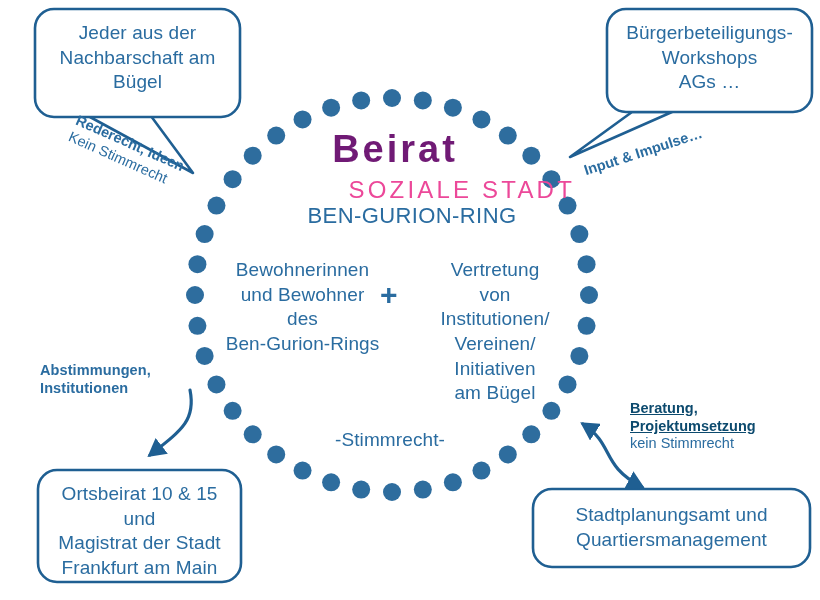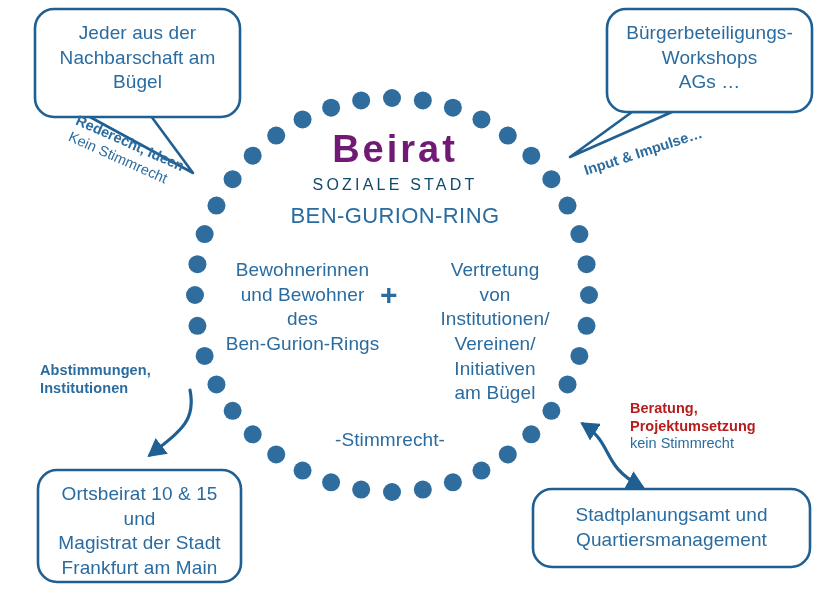--- a/index.html
+++ b/index.html
@@ -63,28 +63,28 @@
     left: 215px; top: 128px; width: 360px;
     text-align: center;
     color: #701a75;
     font-weight: bold;
     font-size: 38px;
     letter-spacing: 3px;
   }
   #title-soziale {
     position: absolute;
     left: 215px; top: 176px; width: 360px;
-    text-align: center;
-    color: #0c4a6e;
-    font-size: 16px;
+    text-align: right;
+    color: #ec4899;
+    font-size: 24px;
     letter-spacing: 3.2px;
   }
   #title-ring {
     position: absolute;
-    left: 215px; top: 203px; width: 360px;
+    left: 232px; top: 203px; width: 360px;
     text-align: center;
     color: #2a6ca0;
     font-size: 22px;
     letter-spacing: 0.4px;
   }
   #plus-sign {
     position: absolute;
     left: 380px; top: 278px;
     color: #2a6ca0;
     font-weight: bold;
@@ -202,18 +202,18 @@
 Magistrat der Stadt
 Frankfurt am Main</div>
 
   <div class="tbox lbl-bold" style="left:40px; top:362px; width:150px; text-align:left;">Abstimmungen,
 Institutionen</div>
 
   <div class="tbox box-text" style="left:537px; top:503px; width:269px;">Stadtplanungsamt und
 Quartiersmanagement</div>
 
   <div style="position:absolute; left:630px; top:400px; width:170px; text-align:left;">
-    <div class="lbl-bold" style="color:#b91c1c; white-space:pre-line;">Beratung,
+    <div class="lbl-bold" style="color:#0c4a6e; white-space:pre-line;text-decoration:underline;">Beratung,
 Projektumsetzung</div>
     <div class="lbl-reg" style="color:#2a6ca0;">kein Stimmrecht</div>
   </div>
 
 </div>
 
 </body></html>

